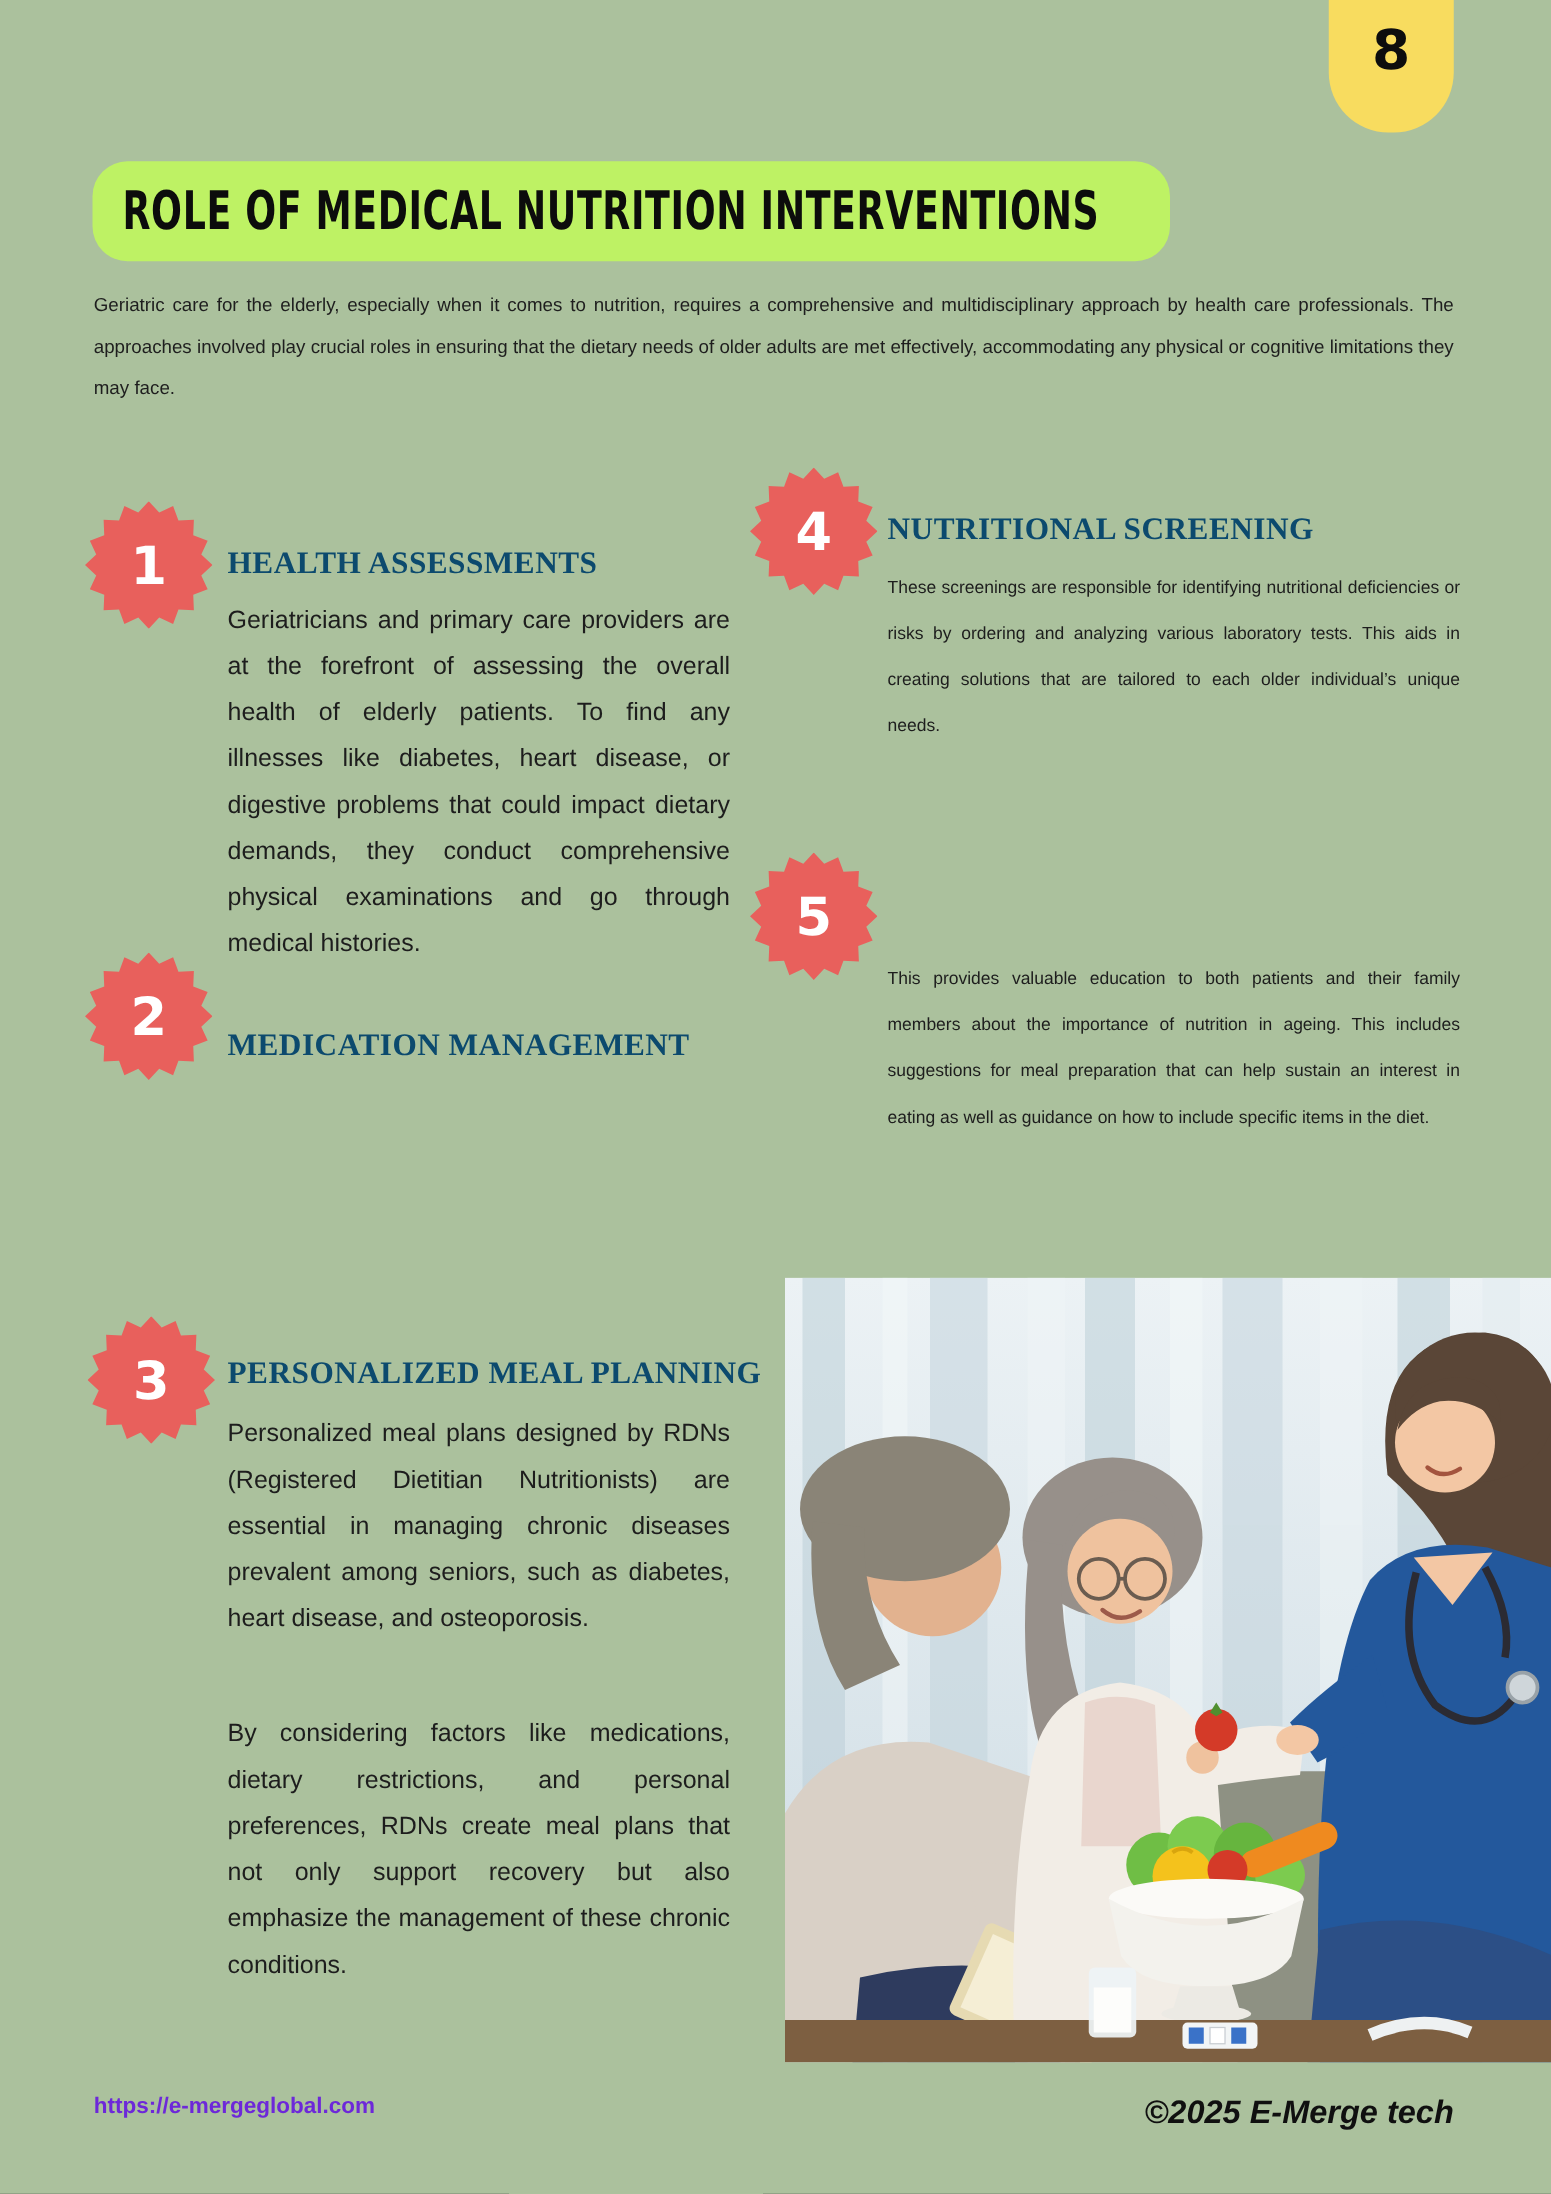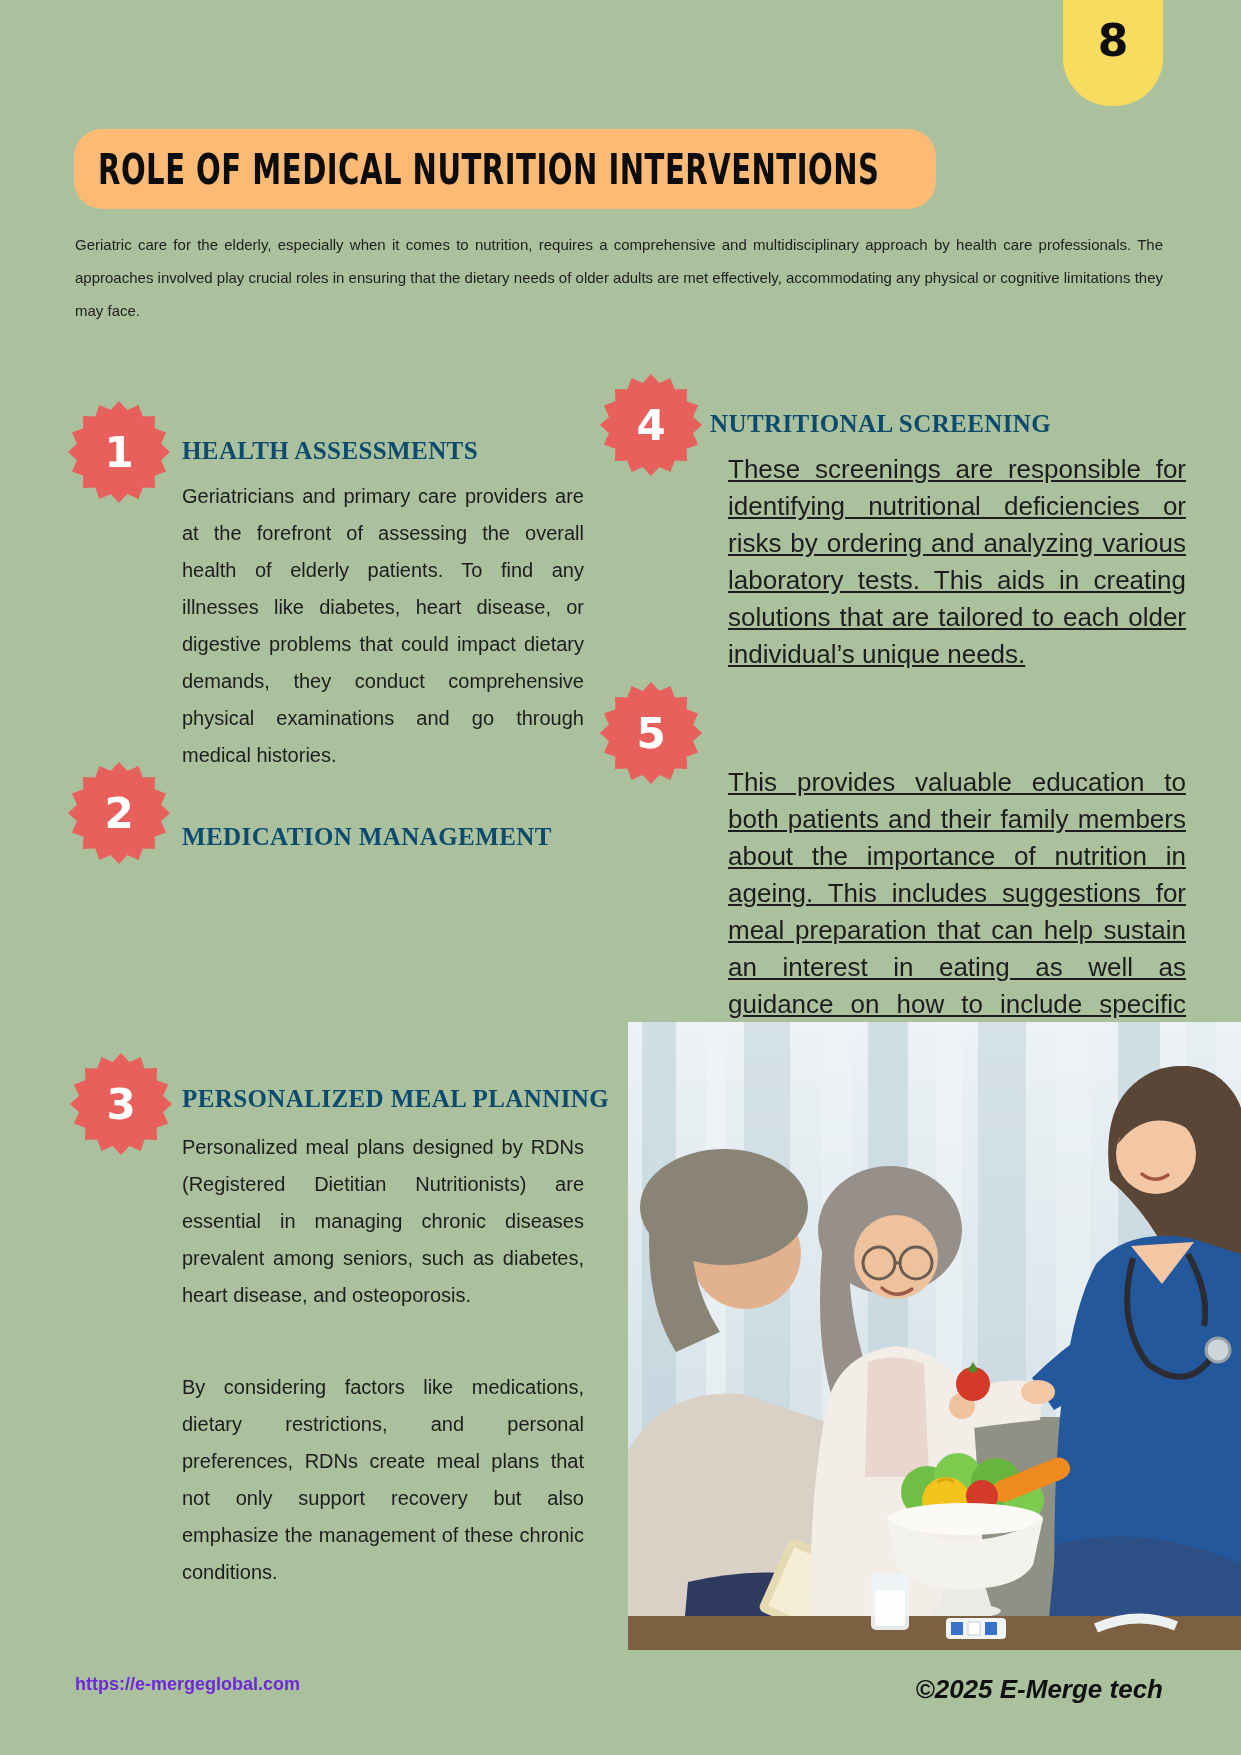--- a/index.html
+++ b/index.html
@@ -13,21 +13,21 @@
     position:absolute;left:1063px;top:0;width:100px;height:106px;
     background:#f8dc5f;border-radius:0 0 48px 48px;
     display:flex;align-items:center;justify-content:center;padding-bottom:26px;box-sizing:border-box;
   }
   .page-num span{
     font-family:"DejaVu Sans",sans-serif;font-weight:800;font-size:44px;color:#0d0d0d;
   }
   
   .banner{
     position:absolute;left:74px;top:129px;width:862px;height:80px;
-    background:#fdba74;border-radius:28px;
+    background:#bef264;border-radius:28px;
     display:flex;align-items:center;padding-left:24px;box-sizing:border-box;
   }
   .banner h1{
     margin:0;font-family:"DejaVu Sans",sans-serif;font-weight:800;
     font-size:30px;letter-spacing:0.5px;color:#0c0c0c;white-space:nowrap;
     transform:scale(0.97,1.42);transform-origin:left center;
   }
   
   .intro{
     position:absolute;left:75px;top:228px;width:1088px;margin:0;
@@ -49,21 +49,21 @@
   }
   
   .sec-title{
     position:absolute;margin:0;font-family:"Liberation Serif",serif;
     font-weight:700;font-size:25px;letter-spacing:0.4px;color:#0c4a6e;white-space:nowrap;
   }
   .sec-body{
     position:absolute;margin:0;text-align:justify;color:#1d1d1d;
   }
   .col-left{width:402px;left:182px;font-size:20px;line-height:37px;}
-  .col-right{width:458px;left:728px;font-size:26px;line-height:37px;text-decoration:underline;}
+  .col-right{width:458px;left:710px;font-size:14px;line-height:37px;}
   .b1{left:68px;top:401px;}  .t1{left:182px;top:437px;} .p1{top:478px;}
   .b2{left:68px;top:762px;}  .t2{left:182px;top:795px;margin-top:28px;} .p2{top:838px;}
   .b3{left:70px;top:1053px;} .t3{left:182px;top:1085px;} .p3a{top:1129px;} .p3b{top:1369px;}
   .b4{left:600px;top:374px;} .t4{left:710px;top:410px;} .p4{top:451px;}
   .b5{left:600px;top:682px;} .t5{left:710px;top:716px;} .p5{top:764px;}
   
   .photo{
     position:absolute;left:628px;top:1022px;width:613px;height:628px;overflow:hidden;
   }
   .photo svg{display:block;}

